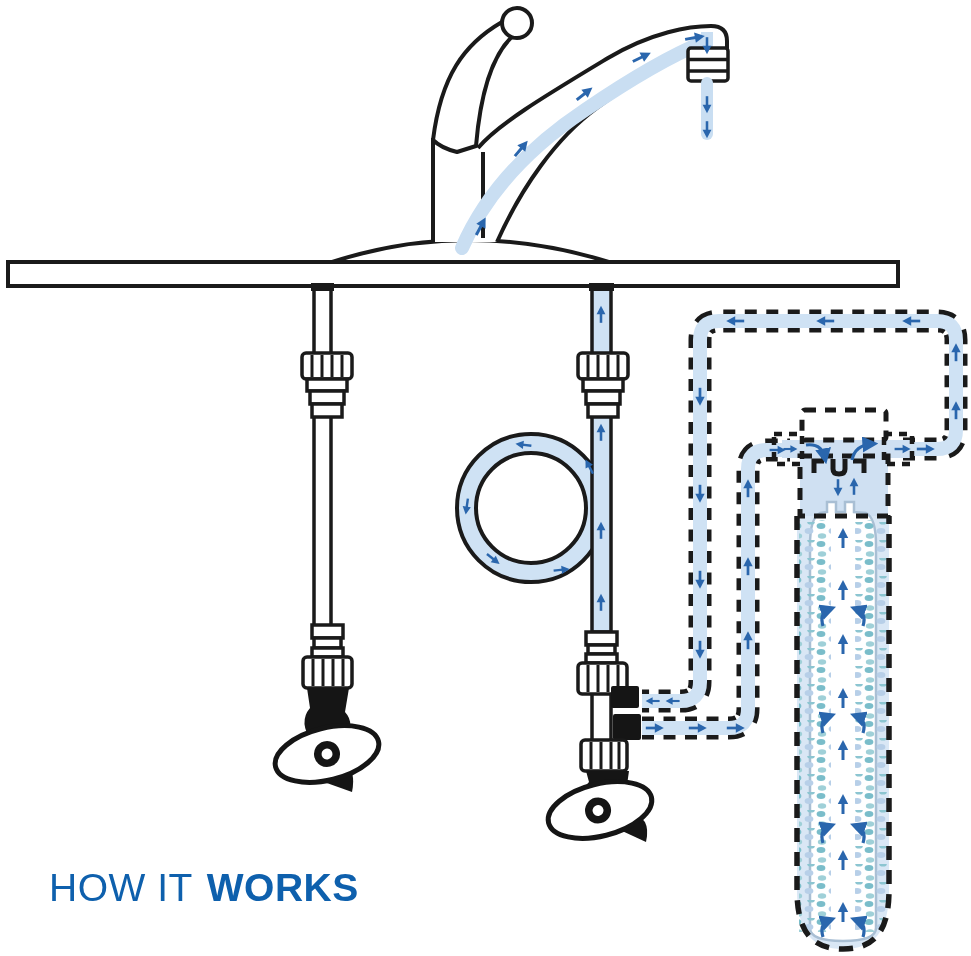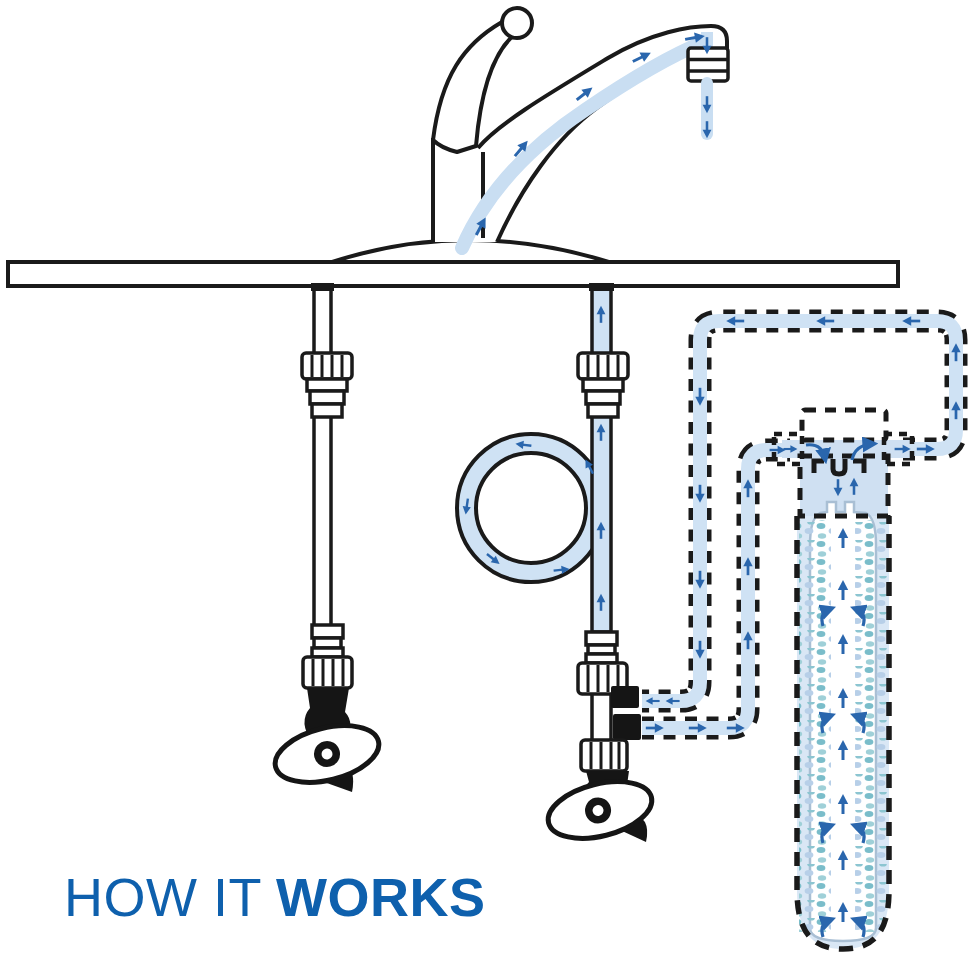--- a/index.html
+++ b/index.html
@@ -1,19 +1,19 @@
 <!DOCTYPE html>
 <html><head>
 <meta charset="utf-8">
 <style>
   html,body{margin:0;padding:0;background:#ffffff;}
   .stage{position:relative;width:971px;height:956px;background:#fff;overflow:hidden;
          font-family:"Liberation Sans", sans-serif;}
   .stage svg{position:absolute;left:0;top:0;}
-  .title{position:absolute;left:64px;top:866px;font-size:54px;color:#0e60ad;
+  .title{position:absolute;left:49px;top:866px;font-size:39px;color:#0e60ad;
          letter-spacing:.5px;white-space:nowrap;}
   .title .reg{font-weight:400;}
   .title .bold{font-weight:700;margin-left:14px;}
 </style>
 </head>
 <body>
 
 <div class="stage">
 <svg width="971" height="956" viewBox="0 0 971 956">
   <defs>

